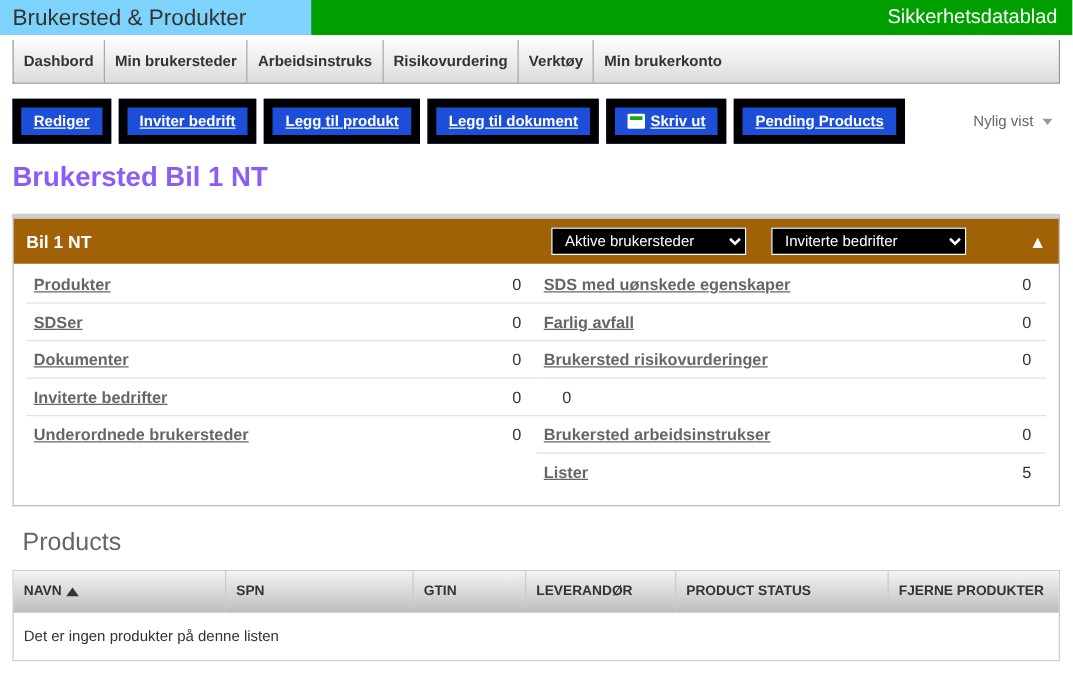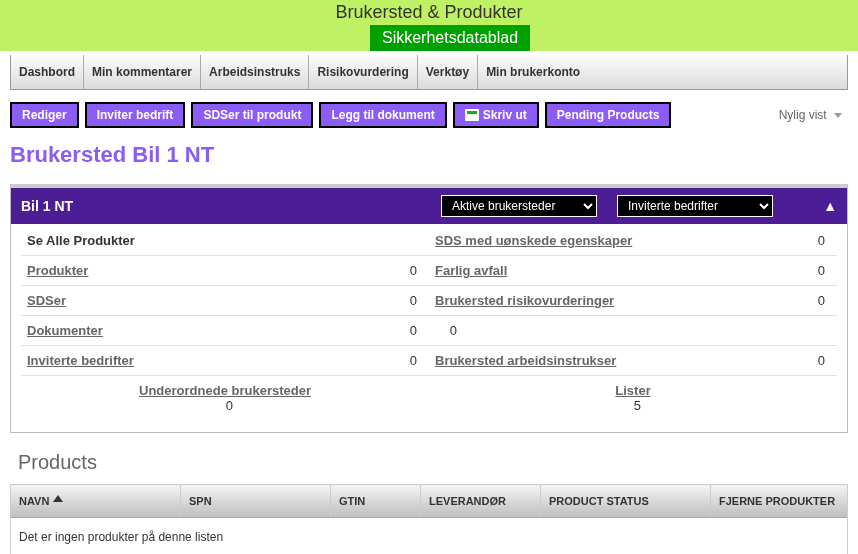--- a/index.html
+++ b/index.html
@@ -1,61 +1,61 @@
 <!DOCTYPE html>
 <html><head>
 <meta charset="utf-8">
 <style>
 * { margin: 0; padding: 0; box-sizing: border-box; }
 body { font-family: Arial, Helvetica, sans-serif; font-size: 12px; color: #333; background: #fff; width: 858px; }
 
 
-.top-bar { display: flex; justify-content: center; align-items: center; background: #bef264; flex-direction: column; }
+.top-bar { display: flex; justify-content: center; align-items: center; background: #7dd3fc; }
 .top-title { font-size: 18px; color: #333; padding: 2px 10px; }
 .top-right { background: #00a000; color: #fff; padding: 4px 12px; font-size: 16px; flex: 1; margin-left: 42px; display: flex; justify-content: flex-end; align-items: center; height: 28px; }
 
 
 .main-tabs { display: flex; background: linear-gradient(#fcfcfc, #dcdcdc); border: 1px solid #999; border-top: none; margin: 4px 10px 0 10px; }
 .main-tab { padding: 10px 8px; border-right: 1px solid #aaa; font-weight: bold; font-size: 12px; color: #333; cursor: pointer; white-space: nowrap; }
 .main-tab:last-child { border-right: none; }
 
 
 .actions-row { display: flex; align-items: center; padding: 12px 10px 8px 10px; gap: 6px; }
-.btn-green { background: #8b5cf6; color: #fff; padding: 4px 10px; font-size: 12px; font-weight: bold; border: 2px solid #000000; cursor: pointer; display: inline-flex; align-items: center; gap: 4px; }
+.btn-green { background: #1d4ed8; color: #fff; padding: 4px 10px; font-size: 12px; font-weight: bold; border: 7px solid #000000; cursor: pointer; display: inline-flex; align-items: center; gap: 4px; text-decoration: underline; }
 .print-icon { display: inline-block; width: 14px; height: 12px; background: #fff; border-radius: 1px; position: relative; }
 .print-icon::before { content: ""; position: absolute; top: 2px; left: 2px; width: 10px; height: 3px; background: #18a818; }
 .spacer { flex: 1; }
 .recent { color: #666; font-size: 12px; padding-right: 6px; cursor: pointer; }
 .caret { display: inline-block; width: 0; height: 0; border-left: 4px solid transparent; border-right: 4px solid transparent; border-top: 5px solid #999; margin-left: 4px; vertical-align: middle; }
 
 
 .page-title { font-size: 22px; color: #8b5cf6; padding: 6px 10px 16px 10px; }
 
 
 .loc-panel { margin: 0 10px; border: 1px solid #bbb; border-top: 4px solid #ccc; }
-.loc-head { background: #4c1d95; color: #fff; display: flex; align-items: center; padding: 7px 10px; font-weight: bold; font-size: 14px; }
+.loc-head { background: #a16207; color: #fff; display: flex; align-items: center; padding: 7px 10px; font-weight: bold; font-size: 14px; }
 .loc-head-name { flex: 0 0 420px; }
 .loc-select { background: #000; color: #fff; border: 1px solid #fff; font-size: 12px; padding: 2px 6px; width: 156px; margin-right: 20px; cursor: pointer; }
 .loc-head-arrow { margin-left: auto; color: #fff; font-size: 14px; }
 
 .loc-body { padding: 2px 10px 12px 10px; }
 .loc-grid { display: flex; }
 .loc-col { flex: 1; }
 .loc-col:first-child { border-right: 0px; }
 .loc-row { display: flex; justify-content: space-between; align-items: center; padding: 7px 6px; border-bottom: 1px solid #e2e2e2; }
-.loc-row:last-child { border-bottom: none; flex-direction: column; }
+.loc-row:last-child { border-bottom: none; }
 .loc-link { color: #666; text-decoration: underline; font-weight: bold; cursor: pointer; font-size: 13px; }
 .loc-link.nou { text-decoration: none; color: #333; }
 .loc-count { color: #333; font-size: 13px; padding-right: 6px; width: 28px; text-align: right; }
 
 
 .section-title { font-size: 20px; color: #666; padding: 18px 18px 10px 18px; }
 .table-wrap { margin: 0 10px; border: 1px solid #ccc; }
 .table-head { display: flex; background: linear-gradient(#f4f4f4, #bfbfbf); border-bottom: 1px solid #aaa; }
-.th { padding: 10px 8px; font-size: 11px; font-weight: bold; color: #333; border-right: 1px solid #ccc; text-transform: uppercase; display: flex; align-items: flex-start; gap: 4px; }
+.th { padding: 10px 8px; font-size: 11px; font-weight: bold; color: #333; border-right: 1px solid #ccc; text-transform: uppercase; display: flex; align-items: center; gap: 4px; }
 .th:last-child { border-right: none; }
 .sort-up { width: 0; height: 0; border-left: 5px solid transparent; border-right: 5px solid transparent; border-bottom: 7px solid #333; }
 .table-empty { padding: 12px 8px; font-size: 12px; color: #333; }
 
 .col-navn { width: 170px; }
 .col-spn { width: 150px; }
 .col-gtin { width: 90px; }
 .col-lev { width: 120px; }
 .col-status { width: 170px; }
 .col-fjerne { flex: 1; }
@@ -65,31 +65,31 @@
 
 <div class="top-bar">
   <div class="top-title">Brukersted &amp; Produkter</div>
   <div class="top-right">
     <span>Sikkerhetsdatablad</span>
   </div>
 </div>
 
 <div class="main-tabs">
   <div class="main-tab">Dashbord</div>
-  <div class="main-tab">Min kommentarer</div>
+  <div class="main-tab">Min brukersteder</div>
   <div class="main-tab">Arbeidsinstruks</div>
   <div class="main-tab">Risikovurdering</div>
   <div class="main-tab">Verktøy</div>
   <div class="main-tab">Min brukerkonto</div>
 </div>
 
 <div class="actions-row">
   <button class="btn-green">Rediger</button>
   <button class="btn-green">Inviter bedrift</button>
-  <button class="btn-green">SDSer til produkt</button>
+  <button class="btn-green">Legg til produkt</button>
   <button class="btn-green">Legg til dokument</button>
   <button class="btn-green">
     <span class="print-icon"></span>
     <span>Skriv ut</span>
   </button>
   <button class="btn-green">Pending Products</button>
   <div class="spacer"></div>
   <div class="recent">
     <span>Nylig vist</span>
     <span class="caret"></span>
@@ -105,24 +105,20 @@
       <option>Aktive brukersteder</option>
     </select>
     <select class="loc-select">
       <option>Inviterte bedrifter</option>
     </select>
     <div class="loc-head-arrow">▲</div>
   </div>
   <div class="loc-body">
     <div class="loc-grid">
       <div class="loc-col">
-        <div class="loc-row">
-          <a class="loc-link nou">Se Alle Produkter</a>
-          <span class="loc-count"></span>
-        </div>
         <div class="loc-row">
           <a class="loc-link">Produkter</a>
           <span class="loc-count">0</span>
         </div>
         <div class="loc-row">
           <a class="loc-link">SDSer</a>
           <span class="loc-count">0</span>
         </div>
         <div class="loc-row">
           <a class="loc-link">Dokumenter</a>

